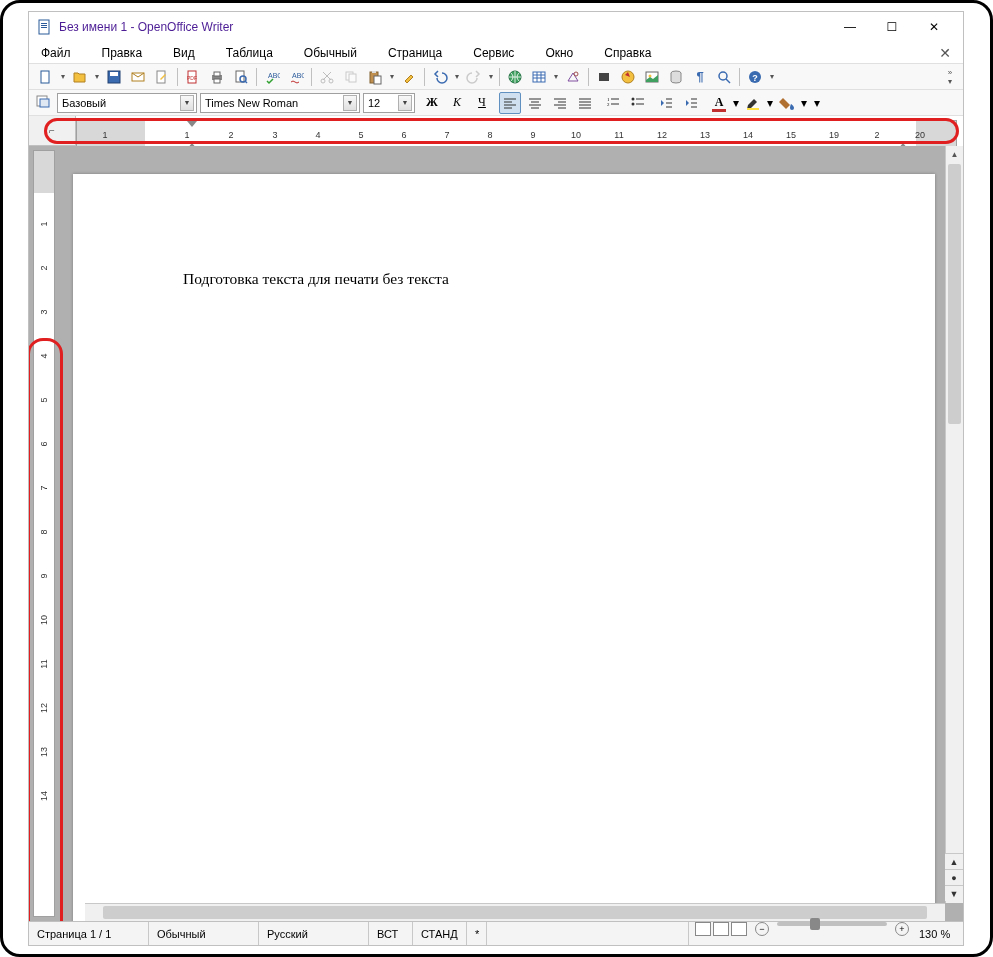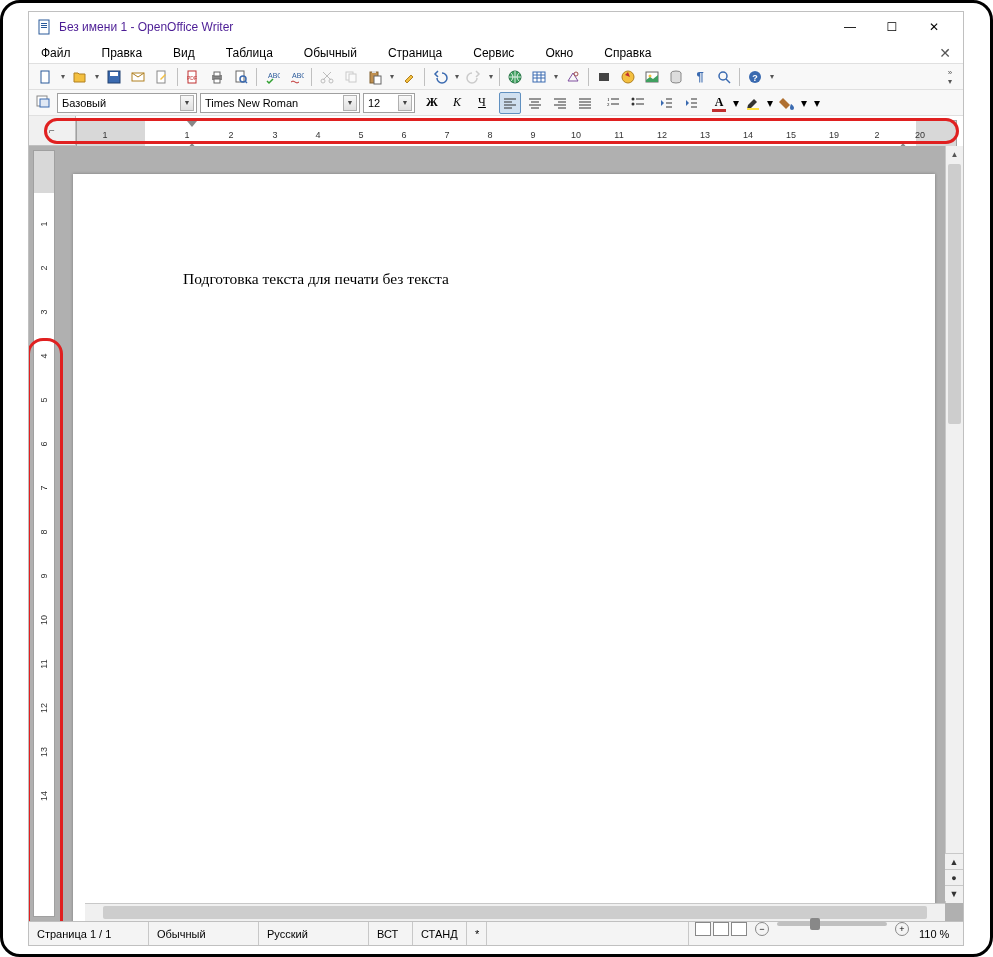--- a/index.html
+++ b/index.html
@@ -483,17 +483,17 @@
       <div class="vb"></div>
       <div class="vb"></div>
       <div class="vb"></div>
     </div>
     <div class="zc">−</div>
     <div class="slider">
         <div class="knob"></div>
       </div>
     <div class="zc">+</div>
     <div class="cell" style="width:52px;border-right:none">
-        <span>110 %</span>
+        <span>130 %</span>
       </div>
   </div>
 
 </div>
 
 </body></html>

